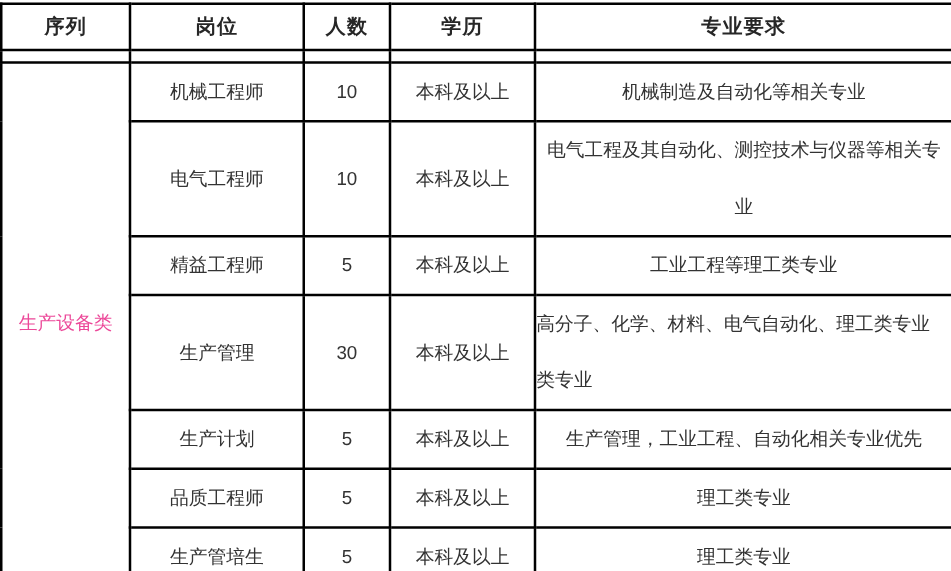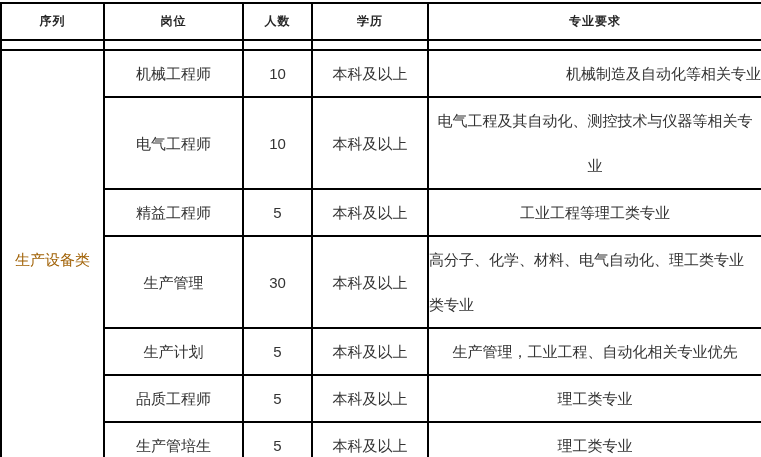--- a/index.html
+++ b/index.html
@@ -33,21 +33,21 @@
   
   col.c-seq  { width: 103px; }
   col.c-pos  { width: 139px; }
   col.c-num  { width: 69px;  }
   col.c-edu  { width: 116px; }
   col.c-req  { width: 334px; }
 
   tr.header-row { height: 37px; }
   tr.header-row th {
     font-weight: bold;
-    font-size: 12px;
+    font-size: 16px;
     letter-spacing: 1px;
     color: #262626;
   }
   
   tr.spacer-row { height: 10px; }
   tr.spacer-row td { border-top: 2px solid #000; border-bottom: 2px solid #000; }
 
   tr.row-0 { height: 43px; }
   tr.row-1 { height: 92px; }
   tr.row-2 { height: 45px; margin-left: 44px; }
@@ -55,21 +55,22 @@
   tr.row-4 { height: 45px; }
   tr.row-5 { height: 45px; }
   tr.row-6 { height: 43px; }
 
   td.category-cell {
     vertical-align: top;
   }
   td.category-cell .cat-text {
     line-height: 43px;
     font-size: 15px;
-    color: #a16207;
+    color: #ec4899;
+    font-family: Liberation Serif, serif;
   }
   td.requirement-cell {
     white-space: pre-line;
     line-height: 45px;
     padding: 0 8px;
   }
   td.position-cell, td.headcount-cell, td.education-cell {
     line-height: 45px;
   }
 </style>
@@ -103,21 +104,21 @@
         <td></td>
       </tr>
 
       <tr class="row-0">
         <td class="category-cell" rowspan="7">
           <div class="cat-text">生产设备类</div>
         </td>
         <td class="position-cell">机械工程师</td>
         <td class="headcount-cell">10</td>
         <td class="education-cell">本科及以上</td>
-        <td class="requirement-cell" style="text-align: right;">机械制造及自动化等相关专业</td>
+        <td class="requirement-cell" style="text-align: center;">机械制造及自动化等相关专业</td>
       </tr>
 
       <tr class="row-1">
         <td class="position-cell">电气工程师</td>
         <td class="headcount-cell">10</td>
         <td class="education-cell">本科及以上</td>
         <td class="requirement-cell" style="text-align: center;">电气工程及其自动化、测控技术与仪器等相关专
 业</td>
       </tr>
 

